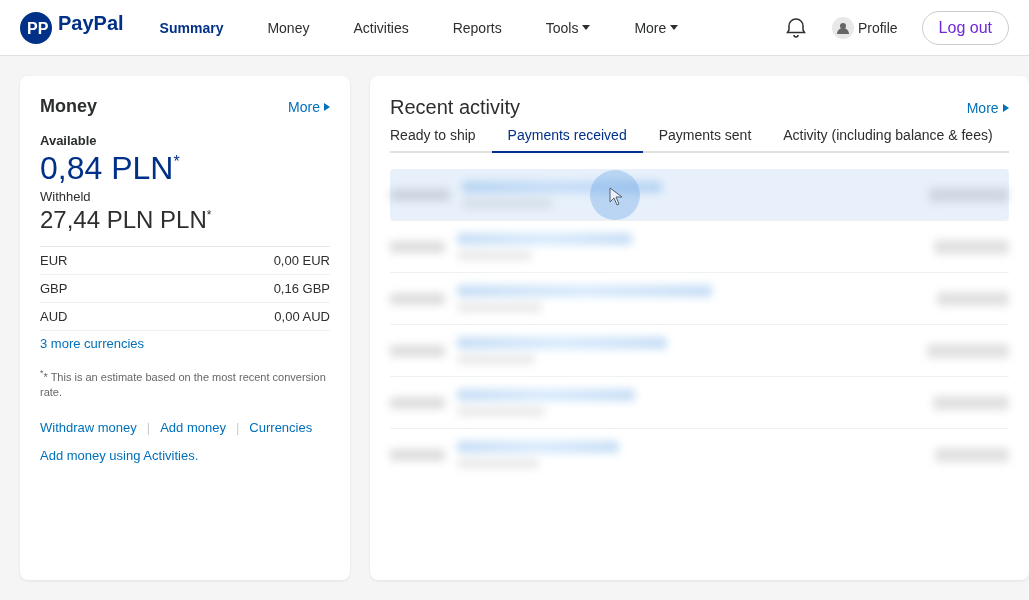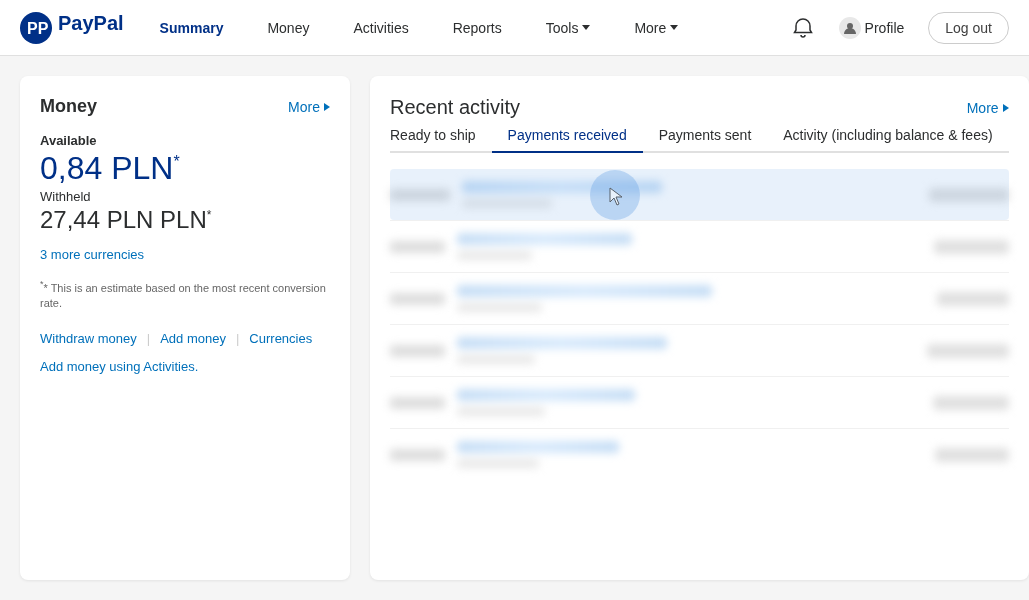--- a/index.html
+++ b/index.html
@@ -94,22 +94,22 @@
       display: flex;
       align-items: center;
       justify-content: center;
     }
     .logout-btn {
       border: 1px solid #ccc;
       background: #fff;
       padding: 7px 16px;
       border-radius: 20px;
       cursor: pointer;
-      font-size: 14px;
-      color: #404040;
+      font-size: 16px;
+      color: #6d28d9;
     }
 
     
     .main-content {
       display: flex;
       padding: 20px;
       gap: 20px;
       max-width: 1029px;
       min-height: calc(600px - 56px);
     }
@@ -394,20 +394,34 @@
 
     <div class="available-label">Available</div>
     <div class="balance-amount">
       <span>0,84 PLN</span><span class="asterisk">*</span>
     </div>
     <div class="withheld-label">Withheld</div>
     <div class="withheld-amount">
       <span>27,44 PLN PLN</span><span class="asterisk" style="font-size:12px;">*</span>
     </div>
 
+    <div class="currency-table">
+      <div class="currency-row">
+        <span class="currency-code">EUR</span>
+        <span class="currency-value">0,00 EUR</span>
+      </div>
+      <div class="currency-row">
+        <span class="currency-code">GBP</span>
+        <span class="currency-value">0,16 GBP</span>
+      </div>
+      <div class="currency-row">
+        <span class="currency-code">AUD</span>
+        <span class="currency-value">0,00 AUD</span>
+      </div>
+    </div>
 
     <a class="more-currencies">3 more currencies</a>
 
     <div class="disclaimer">
       <sup>*</sup><span>* This is an estimate based on the most recent conversion rate.</span>
     </div>
 
     <div class="action-links">
       <a class="action-link">Withdraw money</a>
       <span class="separator">|</span>

